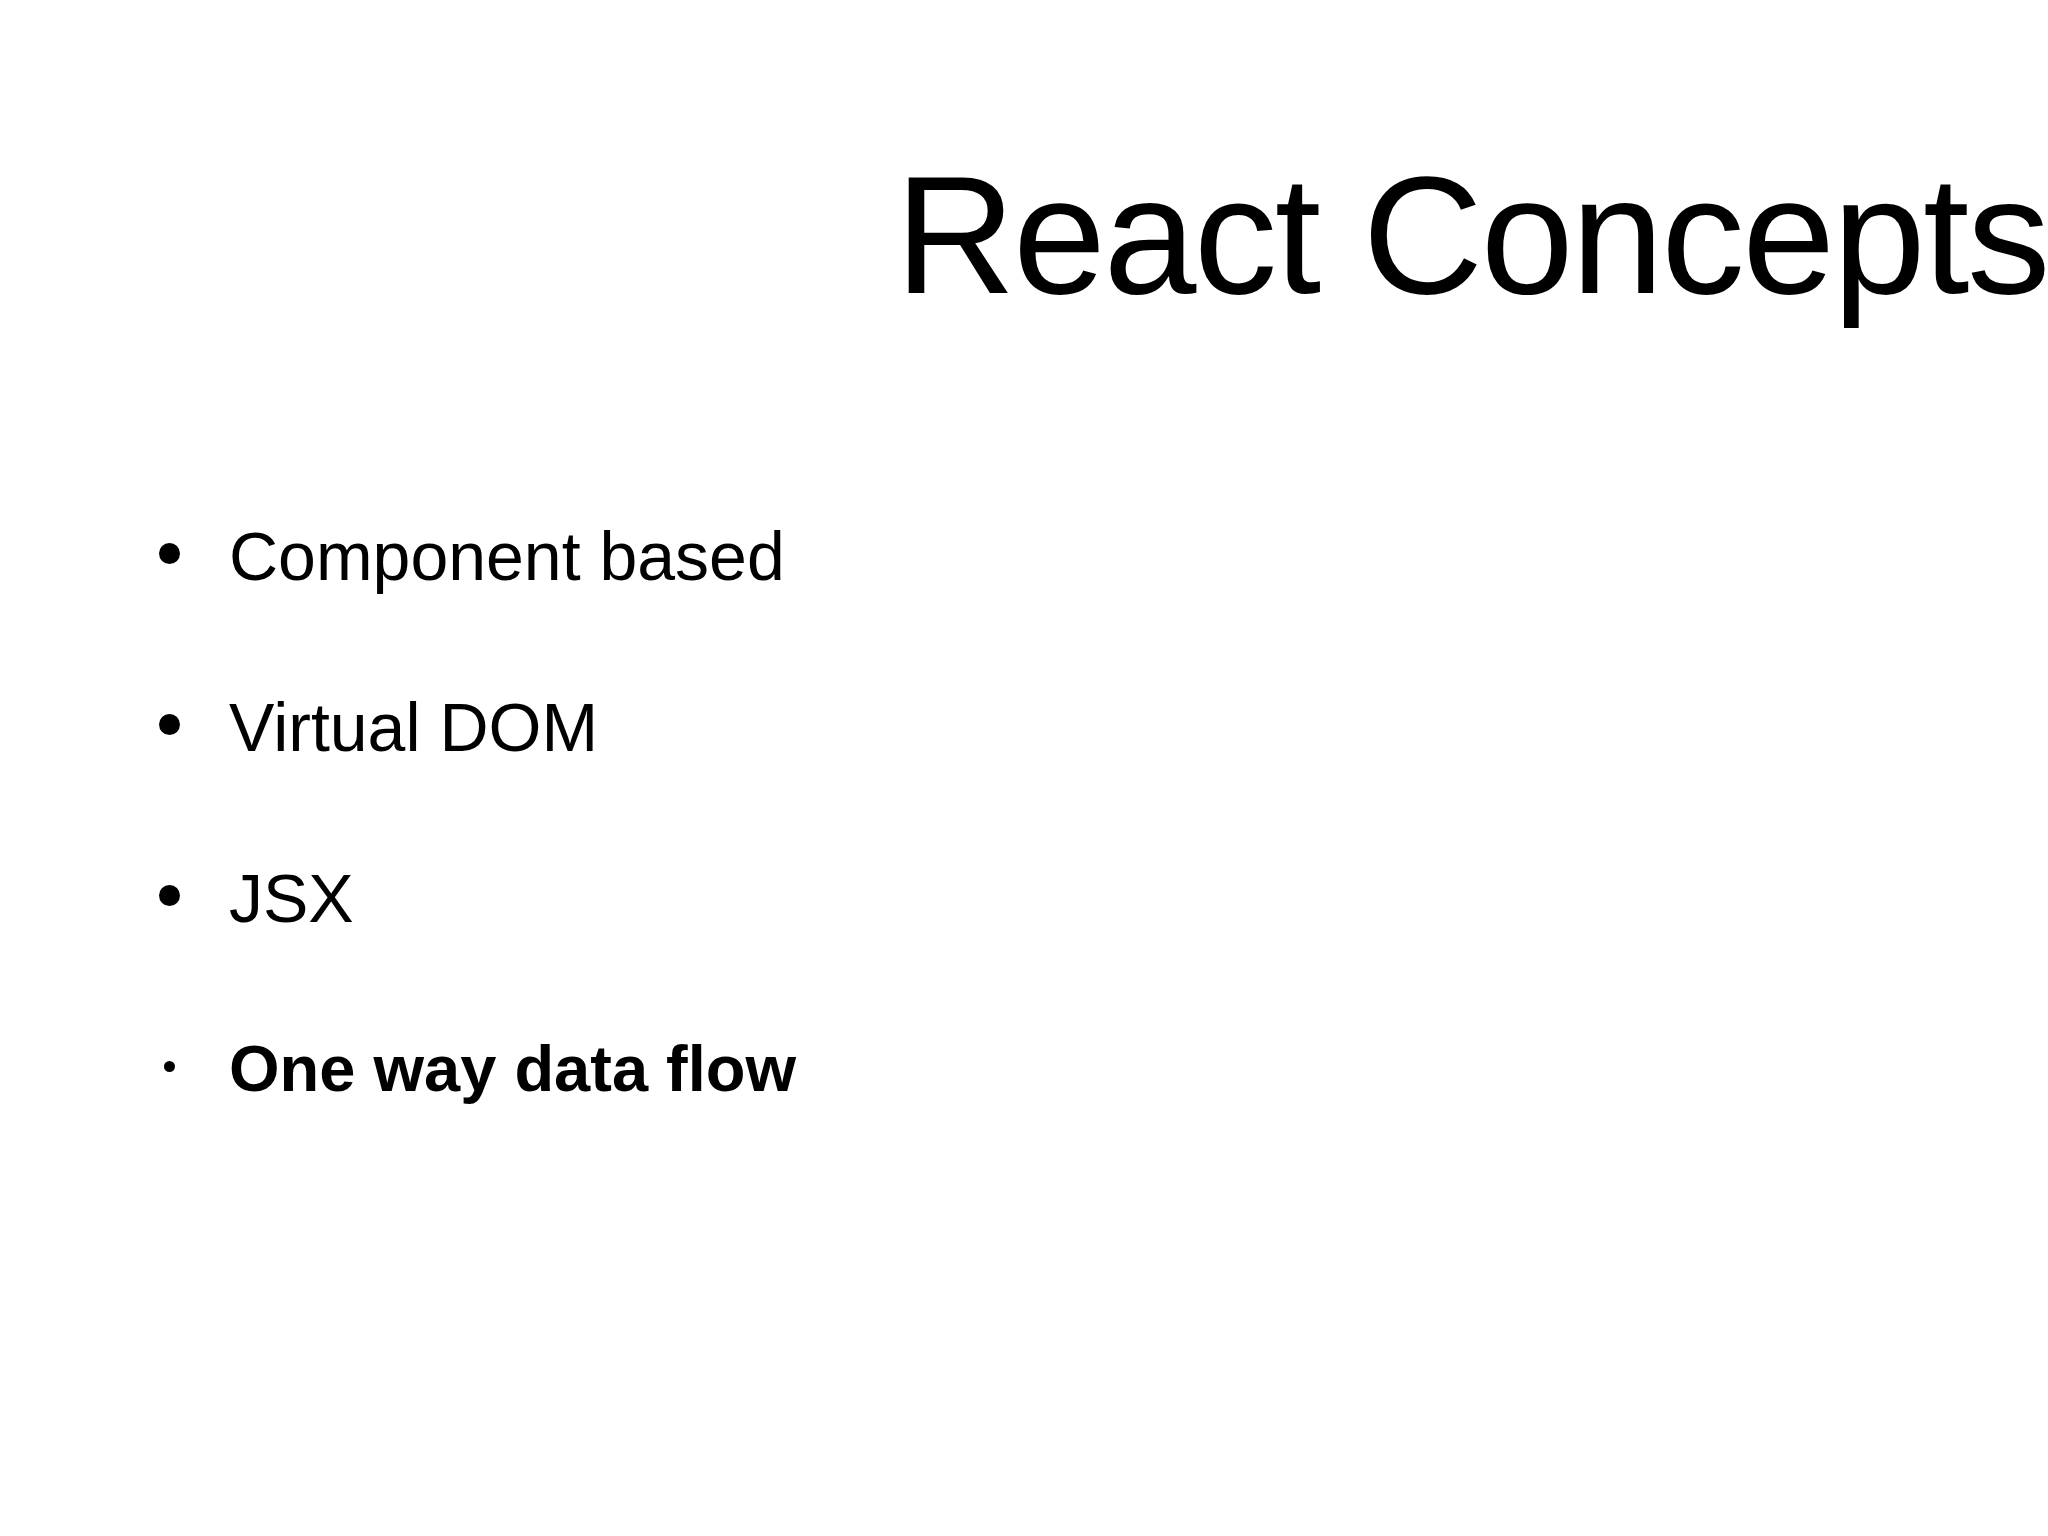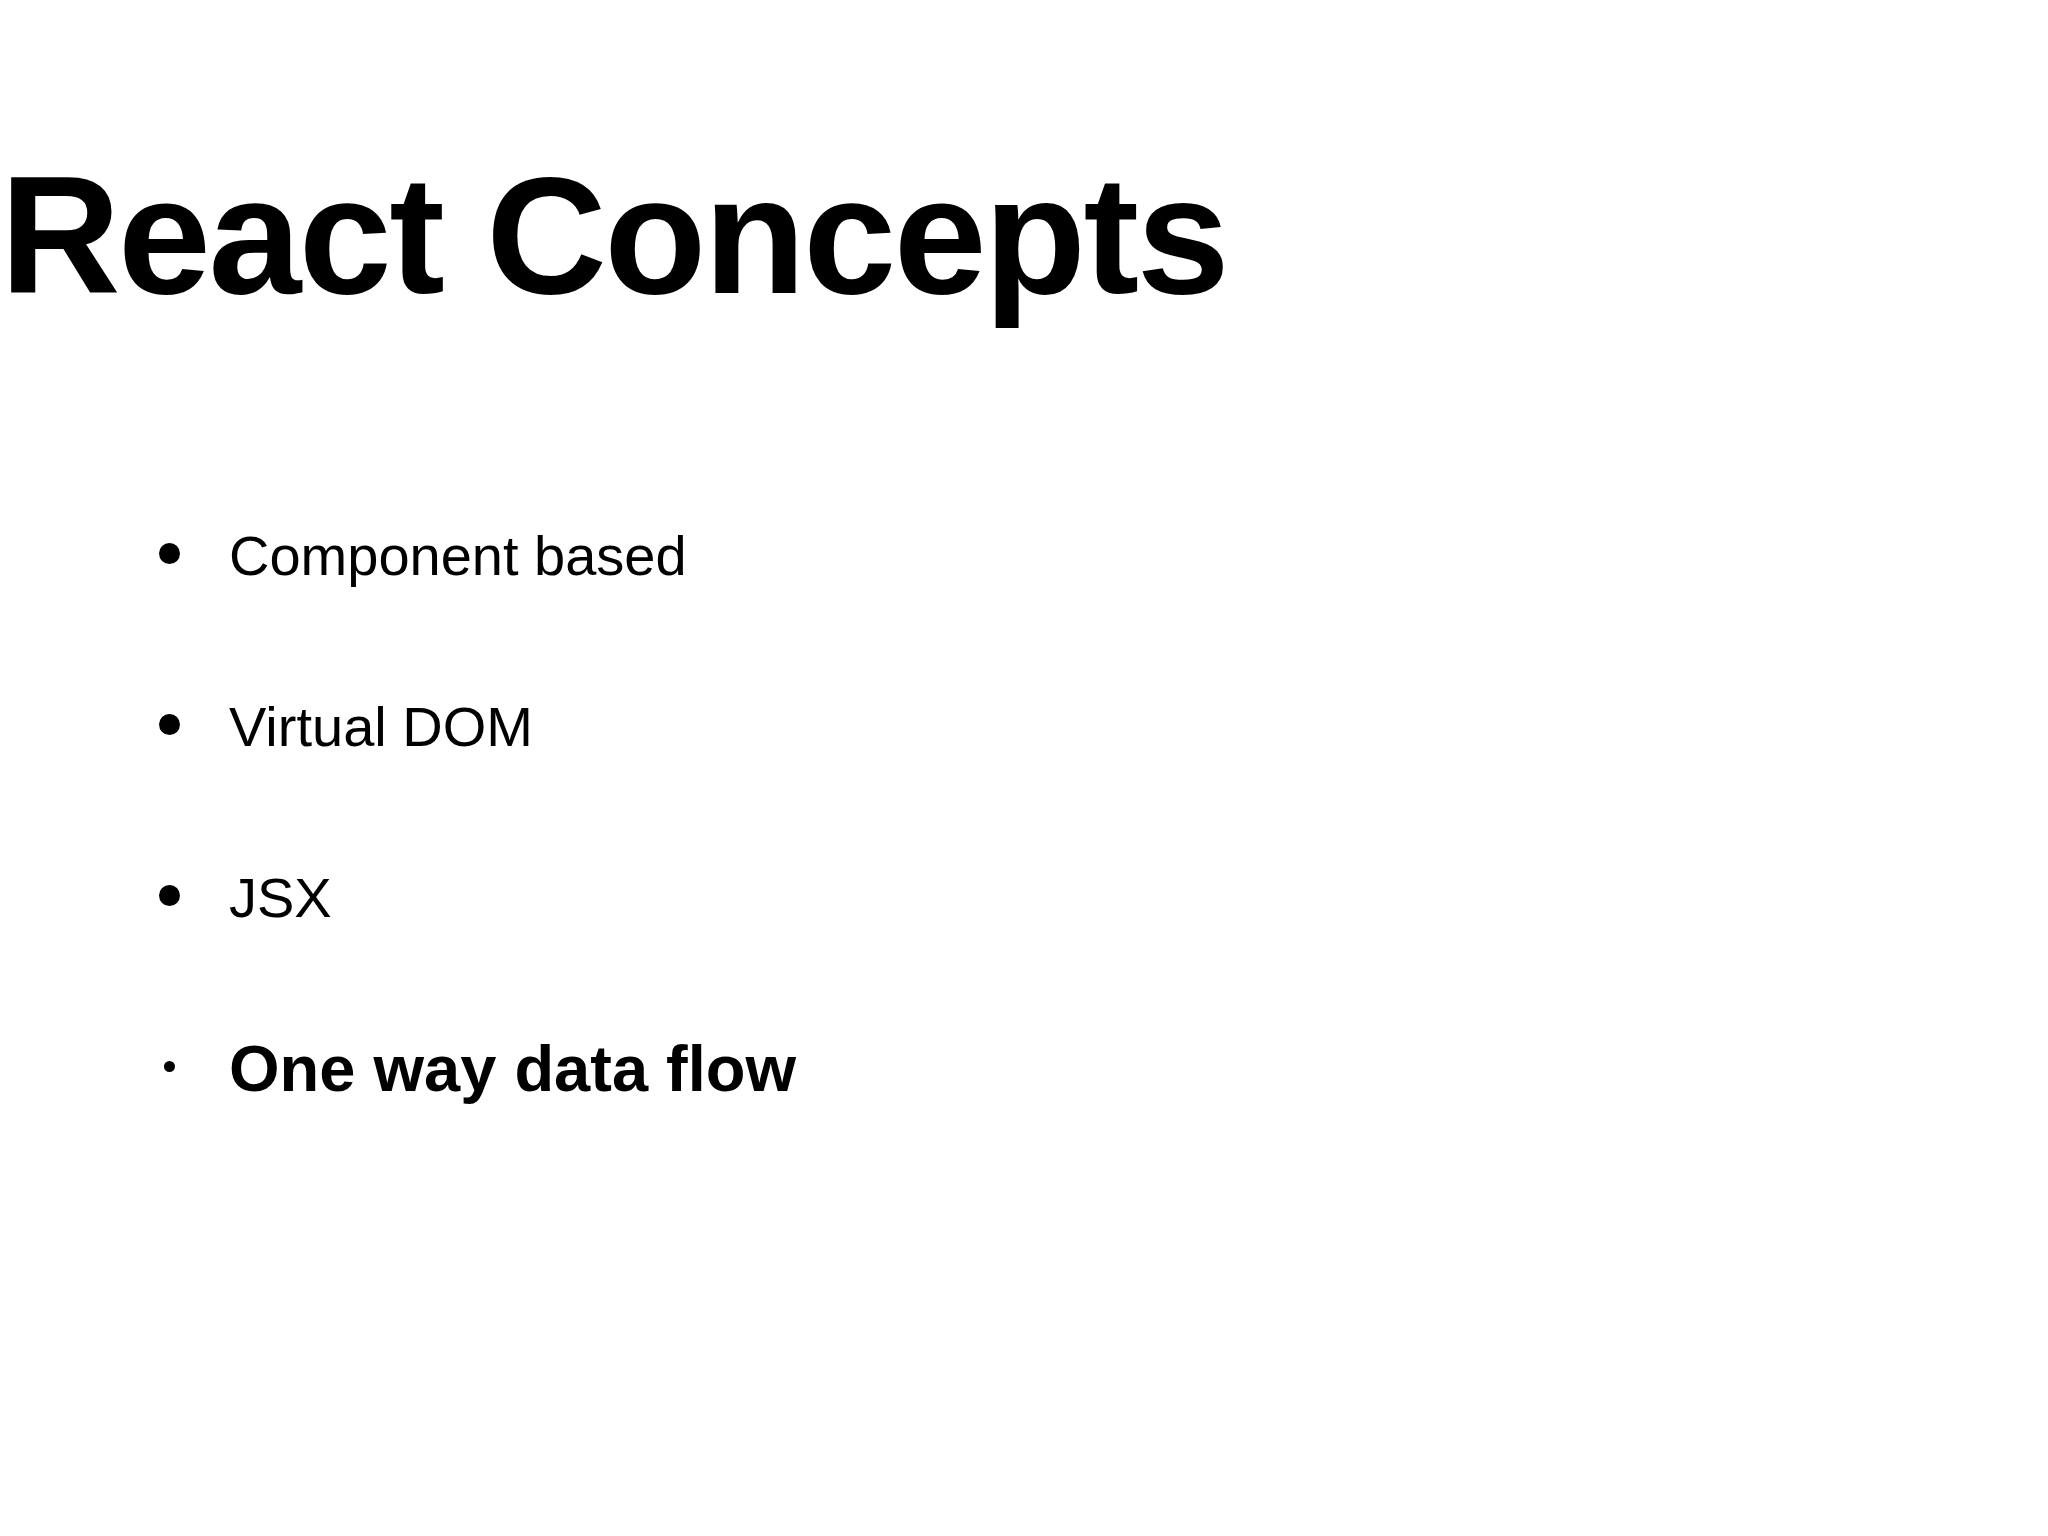--- a/index.html
+++ b/index.html
@@ -16,42 +16,42 @@
   }
   .slide {
     position: relative;
     width: 2048px;
     height: 1536px;
     background: #ffffff;
   }
   .slide-title {
     margin: 0;
     padding-top: 152px;
-    text-align: left;
+    text-align: right;
     font-size: 167px;
     line-height: 1.0;
-    font-weight: 700;
+    font-weight: 400;
     letter-spacing: -0.015em;
     color: #000000;
   }
   .bullet-list {
     list-style: none;
     margin: 0;
     padding: 0;
     position: absolute;
     left: 159px;
     top: 508px;
     right: 100px;
   }
   .bullet-item {
     display: flex;
     align-items: center;
     height: 96px;
     margin-bottom: 75px;
-    font-size: 56px;
+    font-size: 68px;
     font-weight: 300;
     line-height: 96px;
     white-space: nowrap;
   }
   .bullet-dot {
     flex: 0 0 auto;
     width: 21px;
     height: 21px;
     border-radius: 50%;
     background: #000000;

